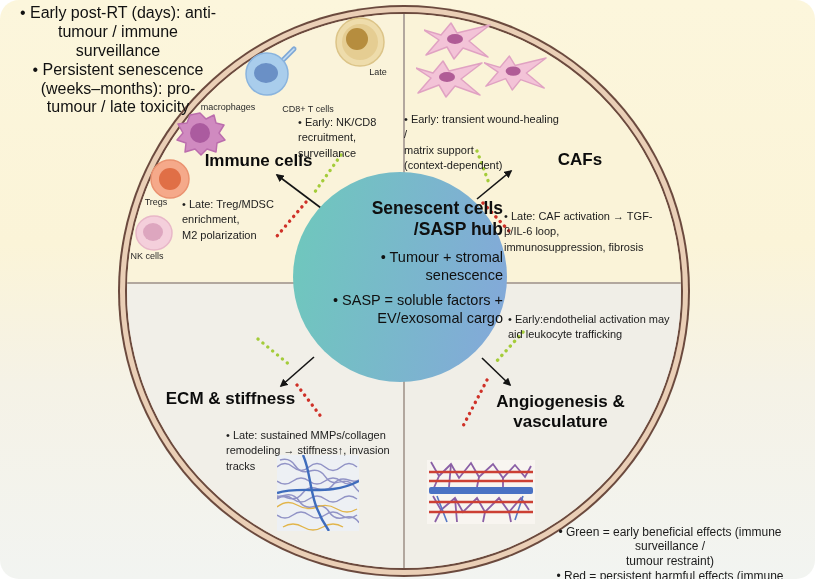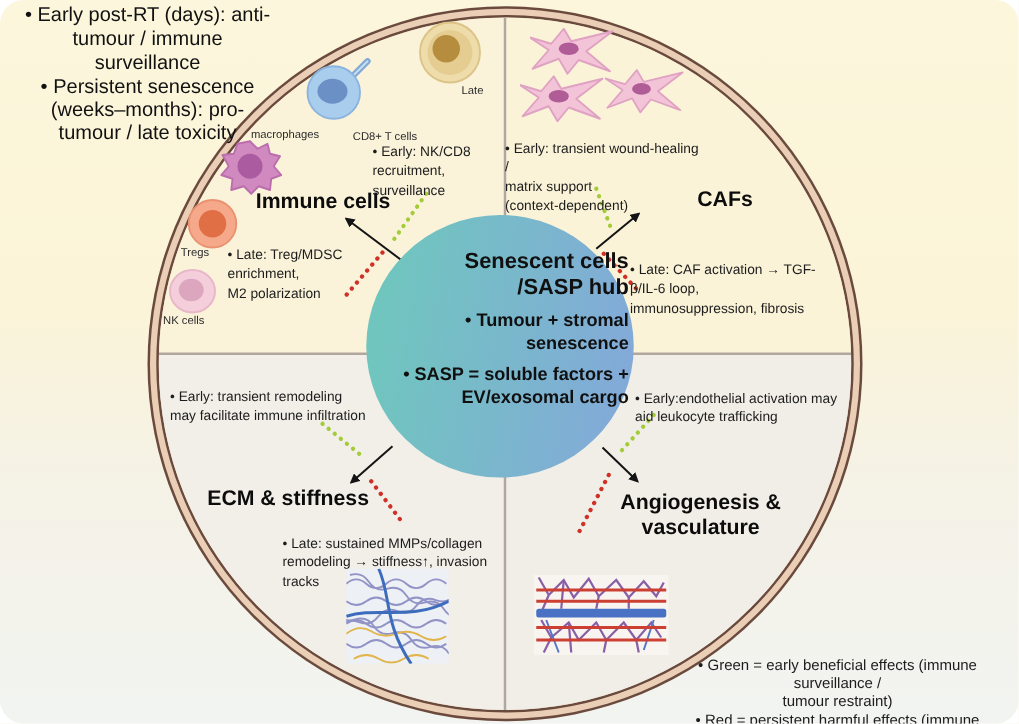--- a/index.html
+++ b/index.html
@@ -25,21 +25,21 @@
   .divider-h{position:absolute;left:0;right:0;top:268px;height:2px;background:#b2a79e;}
   .divider-v{position:absolute;top:0;bottom:0;left:276px;width:2px;background:#b2a79e;}
 
   
   .hub{
     position:absolute;left:293px;top:172px;width:214px;height:210px;border-radius:50%;
     background:linear-gradient(100deg,#6fc7bd 5%,#83a9d9 95%);
     text-align:right;box-sizing:border-box;padding:26px 4px 0 4px;z-index:5;
   }
   .hub-title{font-size:17.5px;font-weight:bold;line-height:1.22;white-space:pre-line;color:#101010;}
-  .hub-bullet{font-size:14.5px;line-height:1.25;white-space:pre-line;margin-top:7px;color:#101010;font-weight:bold;}
+  .hub-bullet{font-size:14.5px;line-height:1.25;white-space:pre-line;margin-top:7px;color:#101010;}
 
   
   .ann{position:absolute;font-size:11px;line-height:1.4;white-space:pre-line;color:#1c1c1c;z-index:6;}
   .qlabel{position:absolute;font-size:17px;font-weight:bold;text-align:center;white-space:pre-line;line-height:1.15;color:#0c0c0c;z-index:6;}
   .cell-label{position:absolute;font-size:9px;text-align:center;color:#2a2a2a;z-index:6;}
   .cell-art{position:absolute;z-index:4;}
   .note{
     position:absolute;left:0;top:4px;width:236px;font-size:16px;line-height:1.18;
     text-align:center;white-space:pre-line;color:#111;z-index:6;
   }
@@ -159,22 +159,20 @@
   <svg class="cell-art" style="left:416px;top:60px;" width="68" height="38" viewBox="0 0 68 38">
     <polygon points="0,8 17,13 27,1 33,11 66,3 45,19 64,35 39,26 30,37 23,25 2,33 15,18" fill="#f3c3d7" stroke="#e0a2c2" stroke-width="1.5" stroke-linejoin="round"></polygon>
     <ellipse cx="31" cy="17" rx="8" ry="5" fill="#b05c96"></ellipse>
   </svg>
   <svg class="cell-art" style="left:484px;top:54px;" width="64" height="38" viewBox="0 0 68 38">
     <polygon points="0,8 17,13 27,1 33,11 66,3 45,19 64,35 39,26 30,37 23,25 2,33 15,18" fill="#f3c3d7" stroke="#e0a2c2" stroke-width="1.5" stroke-linejoin="round"></polygon>
     <ellipse cx="31" cy="17" rx="8" ry="5" fill="#b05c96"></ellipse>
   </svg>
 
   <div class="qlabel" style="left:158px;top:389px;width:145px;">ECM &amp; stiffness</div>
-  <div class="ann" style="left:136px;top:311px;width:160px;">• Early: transient remodeling
-may facilitate immune infiltration</div>
   <div class="ann" style="left:226px;top:428px;width:180px;">• Late: sustained MMPs/collagen
 remodeling → stiffness↑, invasion tracks</div>
 
   <svg class="cell-art" style="left:277px;top:455px;" width="82" height="76" viewBox="0 0 82 76">
     <rect width="82" height="76" fill="#edf0f4"></rect>
     <g fill="none" stroke="#9193c6" stroke-width="1.5">
       <path d="M0,12 q8,-7 16,0 t16,0 t16,0 t16,0 t16,0"></path>
       <path d="M0,26 q8,6 16,0 t16,0 t16,0 t16,0 t16,0"></path>
       <path d="M0,44 q8,-6 16,0 t16,0 t16,0 t16,0 t16,0"></path>
       <path d="M0,60 q8,6 16,0 t16,0 t16,0 t16,0 t16,0"></path>

